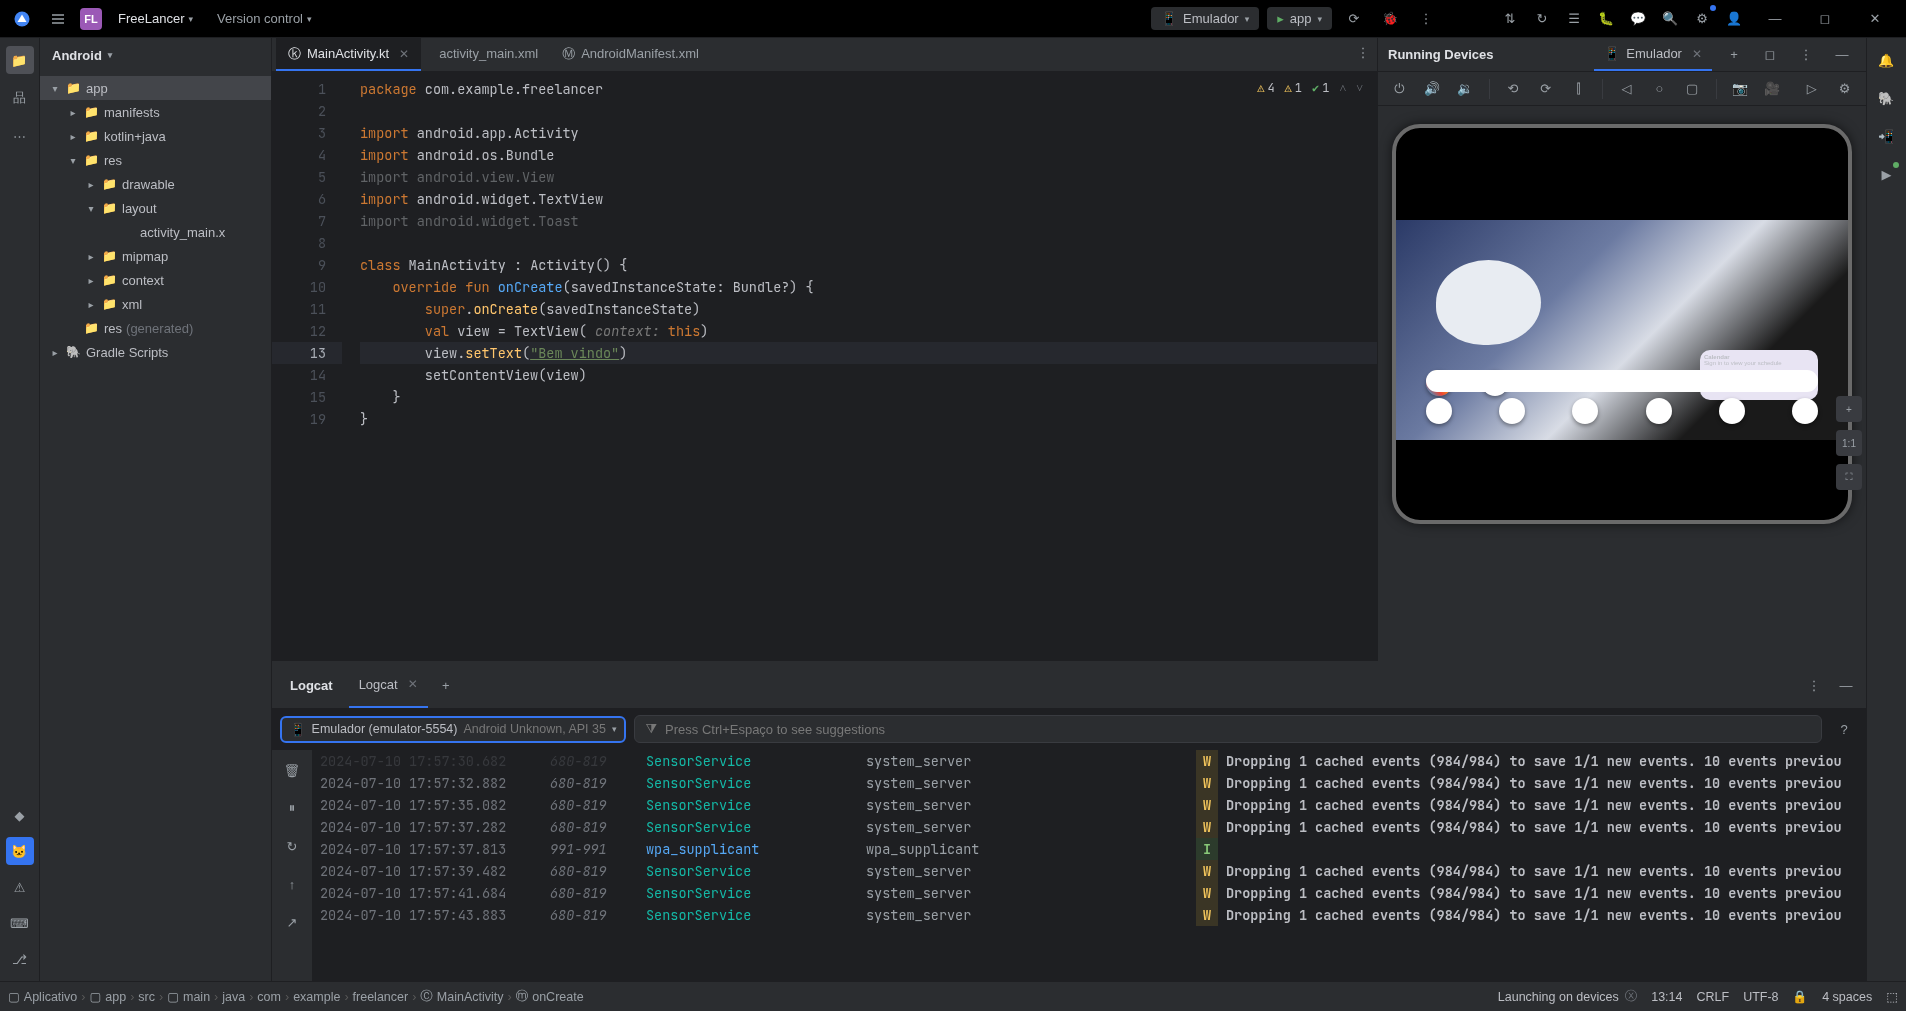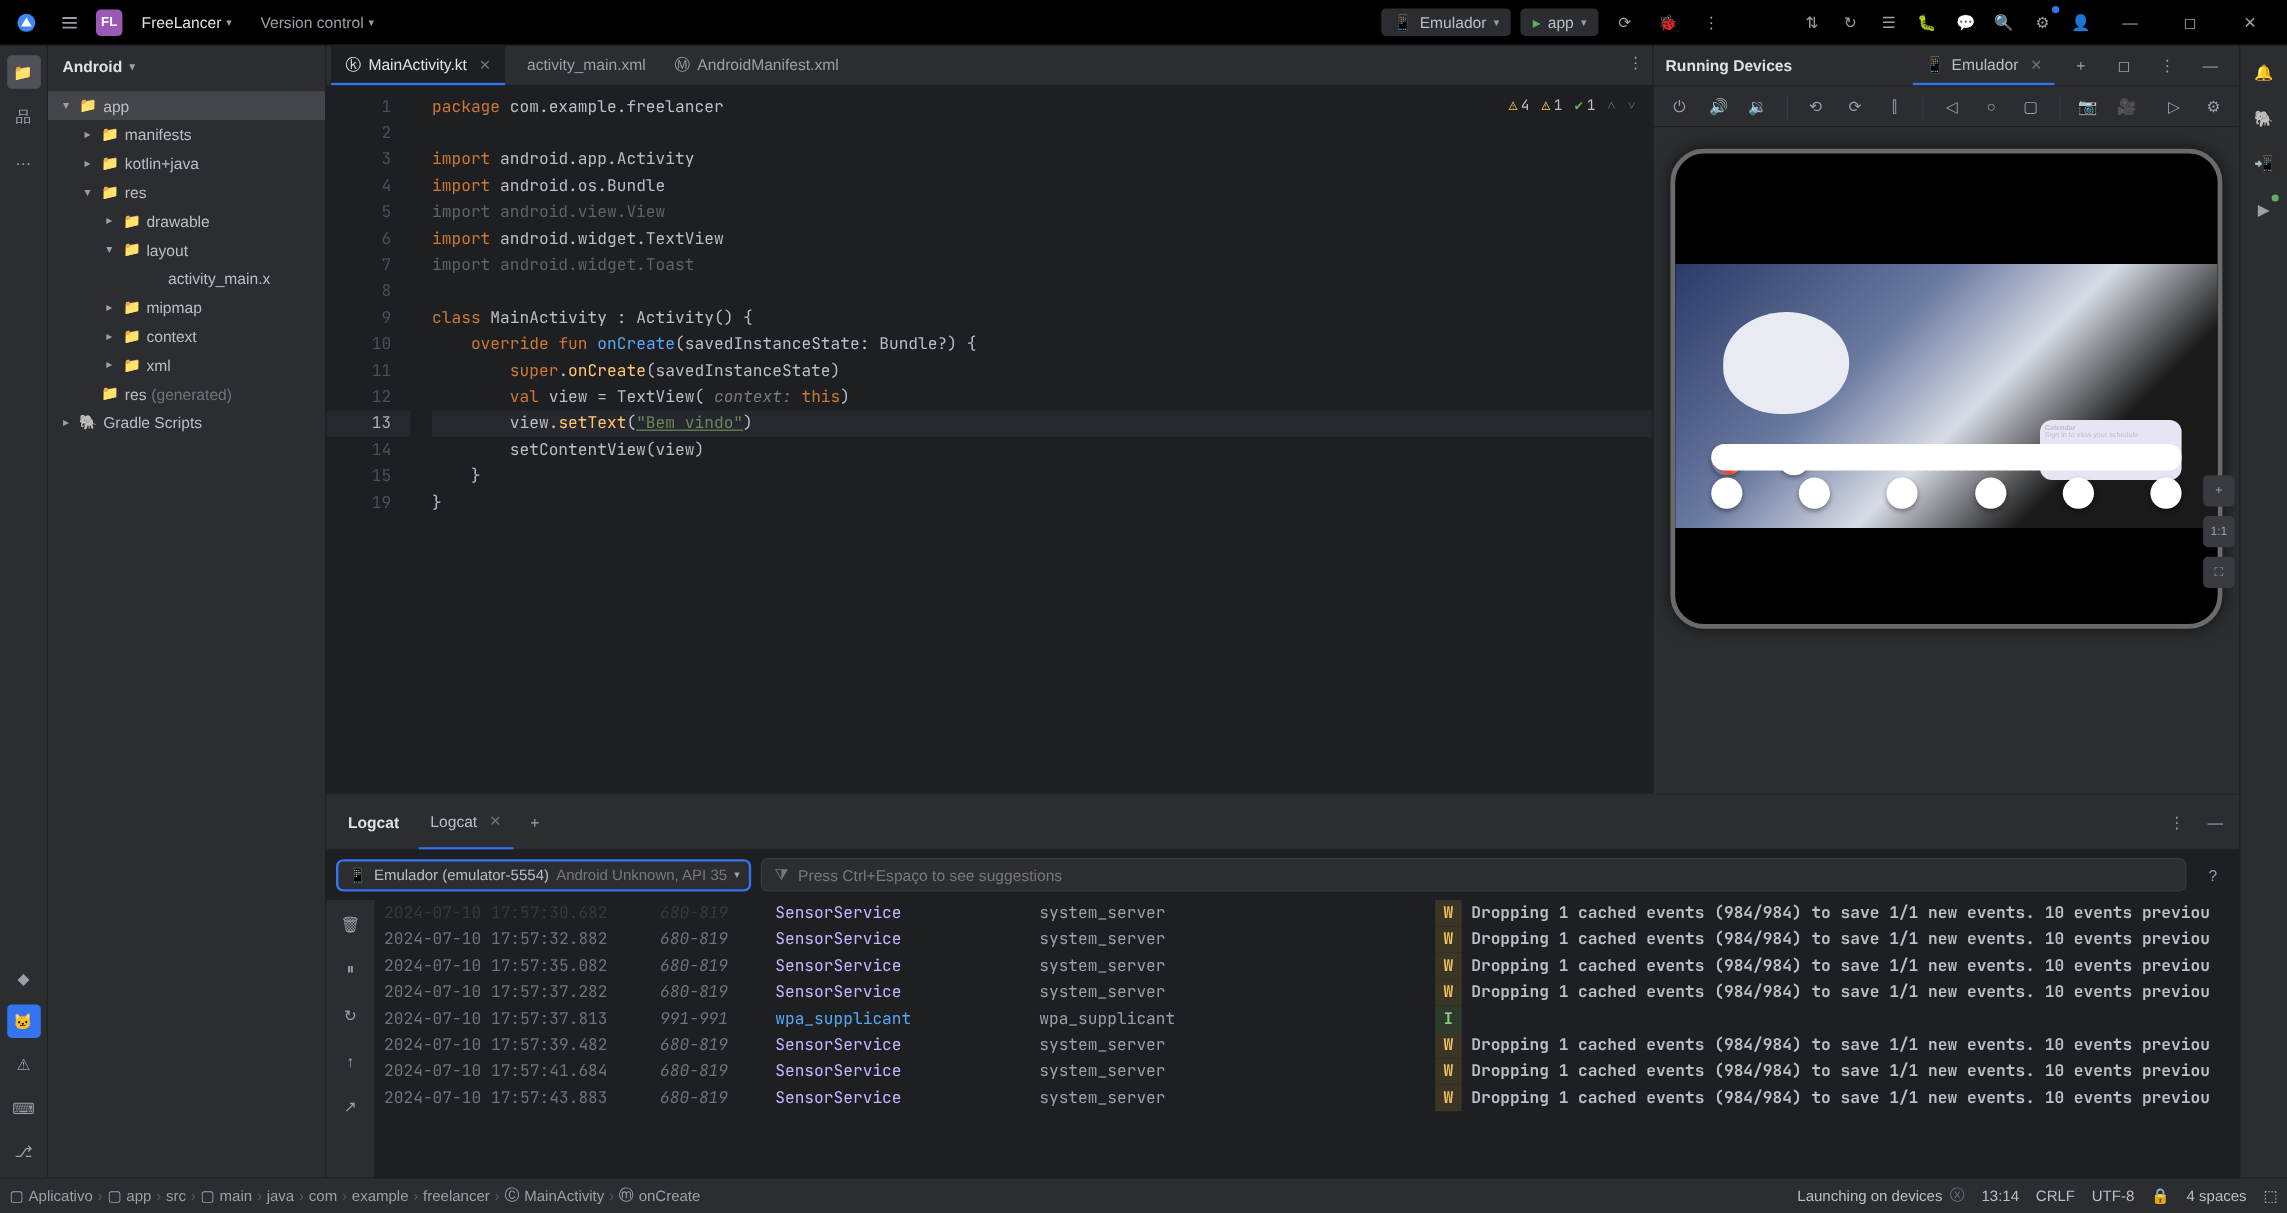--- a/index.html
+++ b/index.html
@@ -324,21 +324,21 @@
   flex: 1;
   overflow: hidden;
   font-family: "JetBrains Mono", Consolas, monospace;
   font-size: 13.5px;
   padding: 0 8px 6px 8px;
 }
 .log-row { display: flex; height: 22px; line-height: 22px; white-space: pre; }
 .log-time { color: #6f737a; width: 230px; }
 .log-pid { color: #6f737a; width: 96px; font-style: italic; }
 .log-tag { width: 220px; }
-.log-tag.sensor { color: #c4b5fd; }
+.log-tag.sensor { color: #14b8a6; }
 .log-tag.wpa { color: #56a8f5; }
 .log-proc { color: #9aa0a6; width: 330px; }
 .log-level { width: 22px; text-align: center; font-weight: bold; margin-right: 8px; }
 .log-level.W { background: #3a3525; color: #f2c55c; }
 .log-level.I { background: #2c3b2c; color: #89c979; }
 .log-msg { color: #bcbec4; flex:1; overflow:hidden;font-weight:bold; }
 .log-row.cut .log-time, .log-row.cut .log-pid { opacity: 0.3; }
 
 .statusbar {
   height: 30px;

